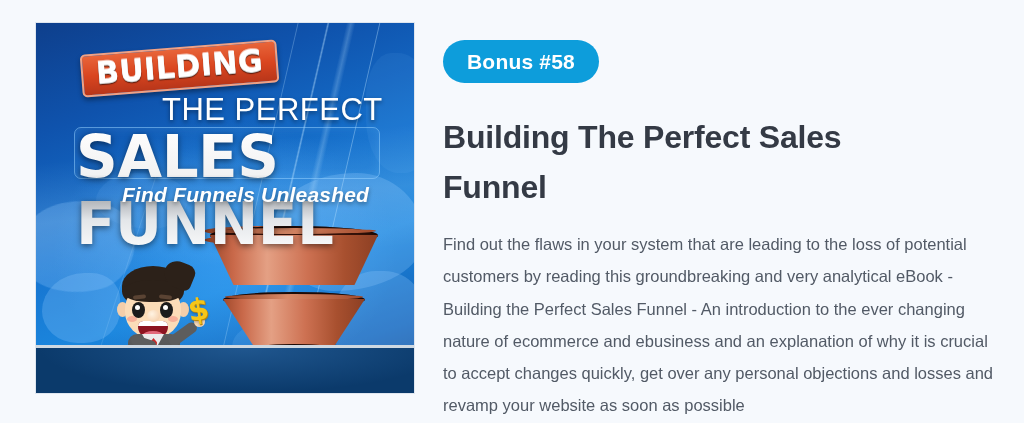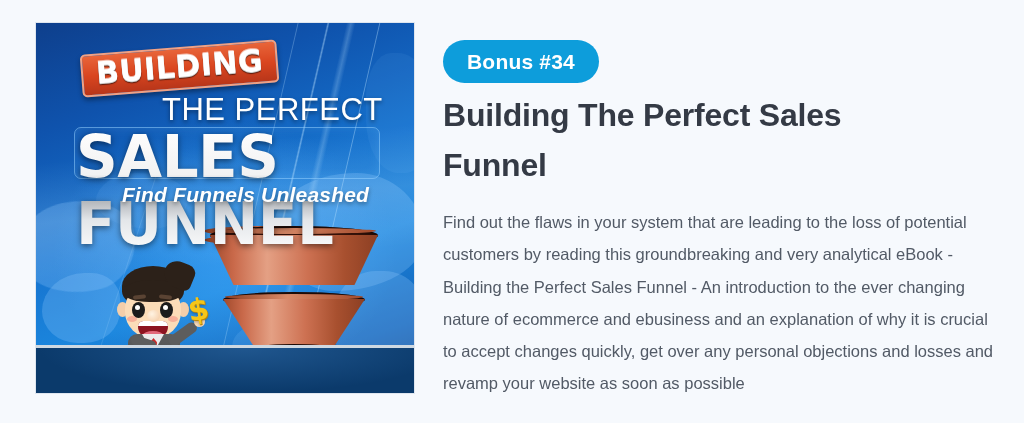--- a/index.html
+++ b/index.html
@@ -346,21 +346,21 @@
     color: #ffffff;
     font-size: 21px;
     font-weight: bold;
     letter-spacing: 0.2px;
     padding: 11px 24px;
     border-radius: 26px;
     line-height: 1;
   }
 
   .title {
-    margin-top: 8px;
+    margin-top: 30px;
     font-size: 32px;
     font-weight: bold;
     line-height: 1.55;
     letter-spacing: -0.2px;
     color: #343a45;
     max-width: 450px;
   }
 
   .desc {
     margin-top: 16px;
@@ -448,18 +448,18 @@
       <div class="the-perfect">THE PERFECT</div>
       <div class="sf-box"></div>
       <div class="sales-funnel">SALES FUNNEL</div>
       <div class="tagline">Find Funnels Unleashed</div>
 
       <div class="cover-bottom"></div>
     </div>
   </div>
 
   <div class="content">
-    <div class="badge">Bonus #34</div>
+    <div class="badge">Bonus #58</div>
     <h2 class="title">Building The Perfect Sales Funnel</h2>
     <p class="desc">Find out the flaws in your system that are leading to the loss of potential customers by reading this groundbreaking and very analytical eBook - Building the Perfect Sales Funnel - An introduction to the ever changing nature of ecommerce and ebusiness and an explanation of why it is crucial to accept changes quickly, get over any personal objections and losses and revamp your website as soon as possible</p>
   </div>
 
 </div>
 
 </body></html>

